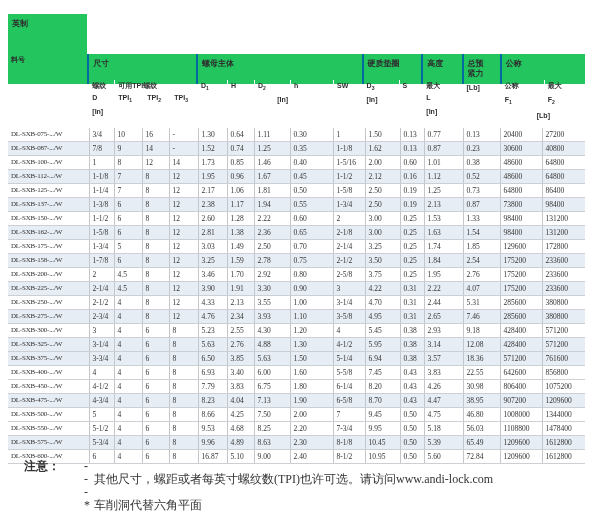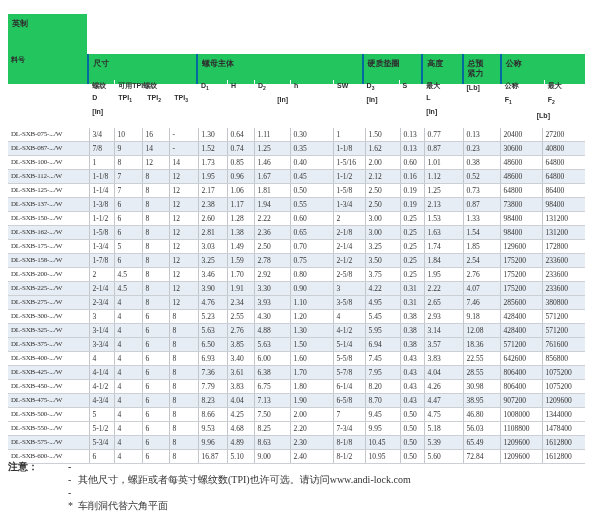--- a/index.html
+++ b/index.html
@@ -41,21 +41,21 @@
   table.body { border-collapse:collapse; table-layout:fixed; width:577px; font-size:7.5px;margin-top:44px; }
   table.body td {
     height:13px; line-height:13px; padding:0 1px 0 3px; white-space:nowrap;
     overflow:hidden; border-bottom:1px solid #ccd0d4; color:#333;
   }
   table.body td + td { border-left:1px solid #c3c7cb; }
   table.body tr.alt td { background:#e7edf4; }
   table.body td.partno { font-size:7px; letter-spacing:-0.2px; }
 
   
-  .notes { position:absolute; left:8px; top:460px; display:flex; font-size:10px; line-height:13px; color:#333; }
+  .notes { position:absolute; left:24px; top:460px; display:flex; font-size:12px; line-height:13px; color:#333; }
   .notes-label { width:60px; font-weight:bold; }
   .note-line { display:flex; }
   .note-bullet { width:10px; }
   .note-bullet.bold { font-weight:bold; }
 </style>
 </head>
 <body>
 
 <div class="page">
   <div class="tablewrap">
@@ -417,20 +417,38 @@
             <td>3.30</td>
             <td>0.90</td>
             <td>3</td>
             <td>4.22</td>
             <td>0.31</td>
             <td>2.22</td>
             <td>4.07</td>
             <td>175200</td>
             <td>233600</td>
           </tr>
+          <tr>
+            <td class="partno">DL-SXB-250-.../W</td>
+            <td>2-1/2</td>
+            <td>4</td>
+            <td>8</td>
+            <td>12</td>
+            <td>4.33</td>
+            <td>2.13</td>
+            <td>3.55</td>
+            <td>1.00</td>
+            <td>3-1/4</td>
+            <td>4.70</td>
+            <td>0.31</td>
+            <td>2.44</td>
+            <td>5.31</td>
+            <td>285600</td>
+            <td>380800</td>
+          </tr>
           <tr class="alt">
             <td class="partno">DL-SXB-275-.../W</td>
             <td>2-3/4</td>
             <td>4</td>
             <td>8</td>
             <td>12</td>
             <td>4.76</td>
             <td>2.34</td>
             <td>3.93</td>
             <td>1.10</td>
@@ -507,38 +525,20 @@
             <td>6.00</td>
             <td>1.60</td>
             <td>5-5/8</td>
             <td>7.45</td>
             <td>0.43</td>
             <td>3.83</td>
             <td>22.55</td>
             <td>642600</td>
             <td>856800</td>
           </tr>
-          <tr class="alt">
-            <td class="partno">DL-SXB-425-.../W</td>
-            <td>4-1/4</td>
-            <td>4</td>
-            <td>6</td>
-            <td>8</td>
-            <td>7.36</td>
-            <td>3.61</td>
-            <td>6.38</td>
-            <td>1.70</td>
-            <td>5-7/8</td>
-            <td>7.95</td>
-            <td>0.43</td>
-            <td>4.04</td>
-            <td>28.55</td>
-            <td>806400</td>
-            <td>1075200</td>
-          </tr>
           <tr>
             <td class="partno">DL-SXB-450-.../W</td>
             <td>4-1/2</td>
             <td>4</td>
             <td>6</td>
             <td>8</td>
             <td>7.79</td>
             <td>3.83</td>
             <td>6.75</td>
             <td>1.80</td>

